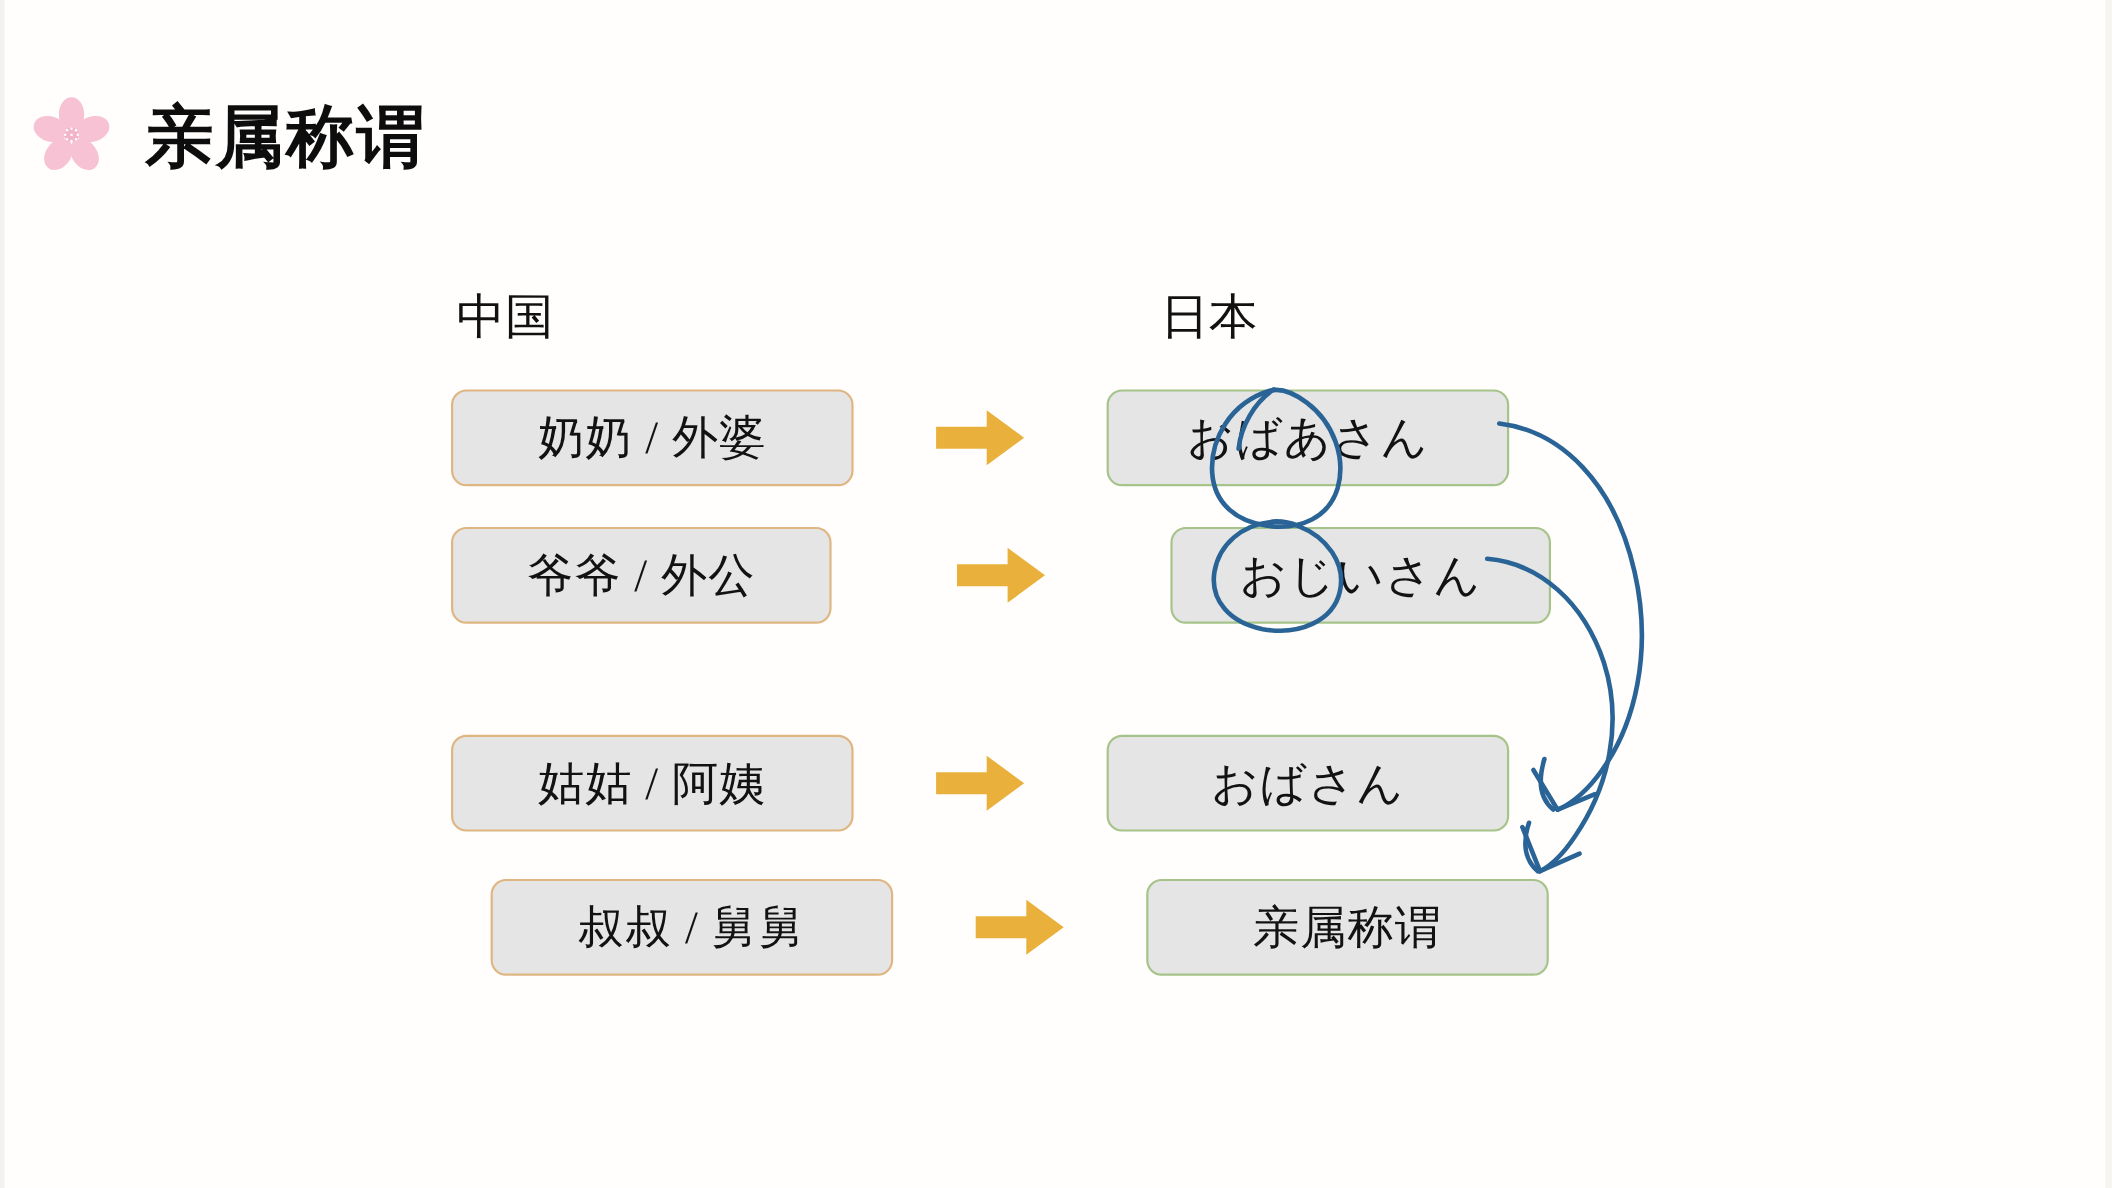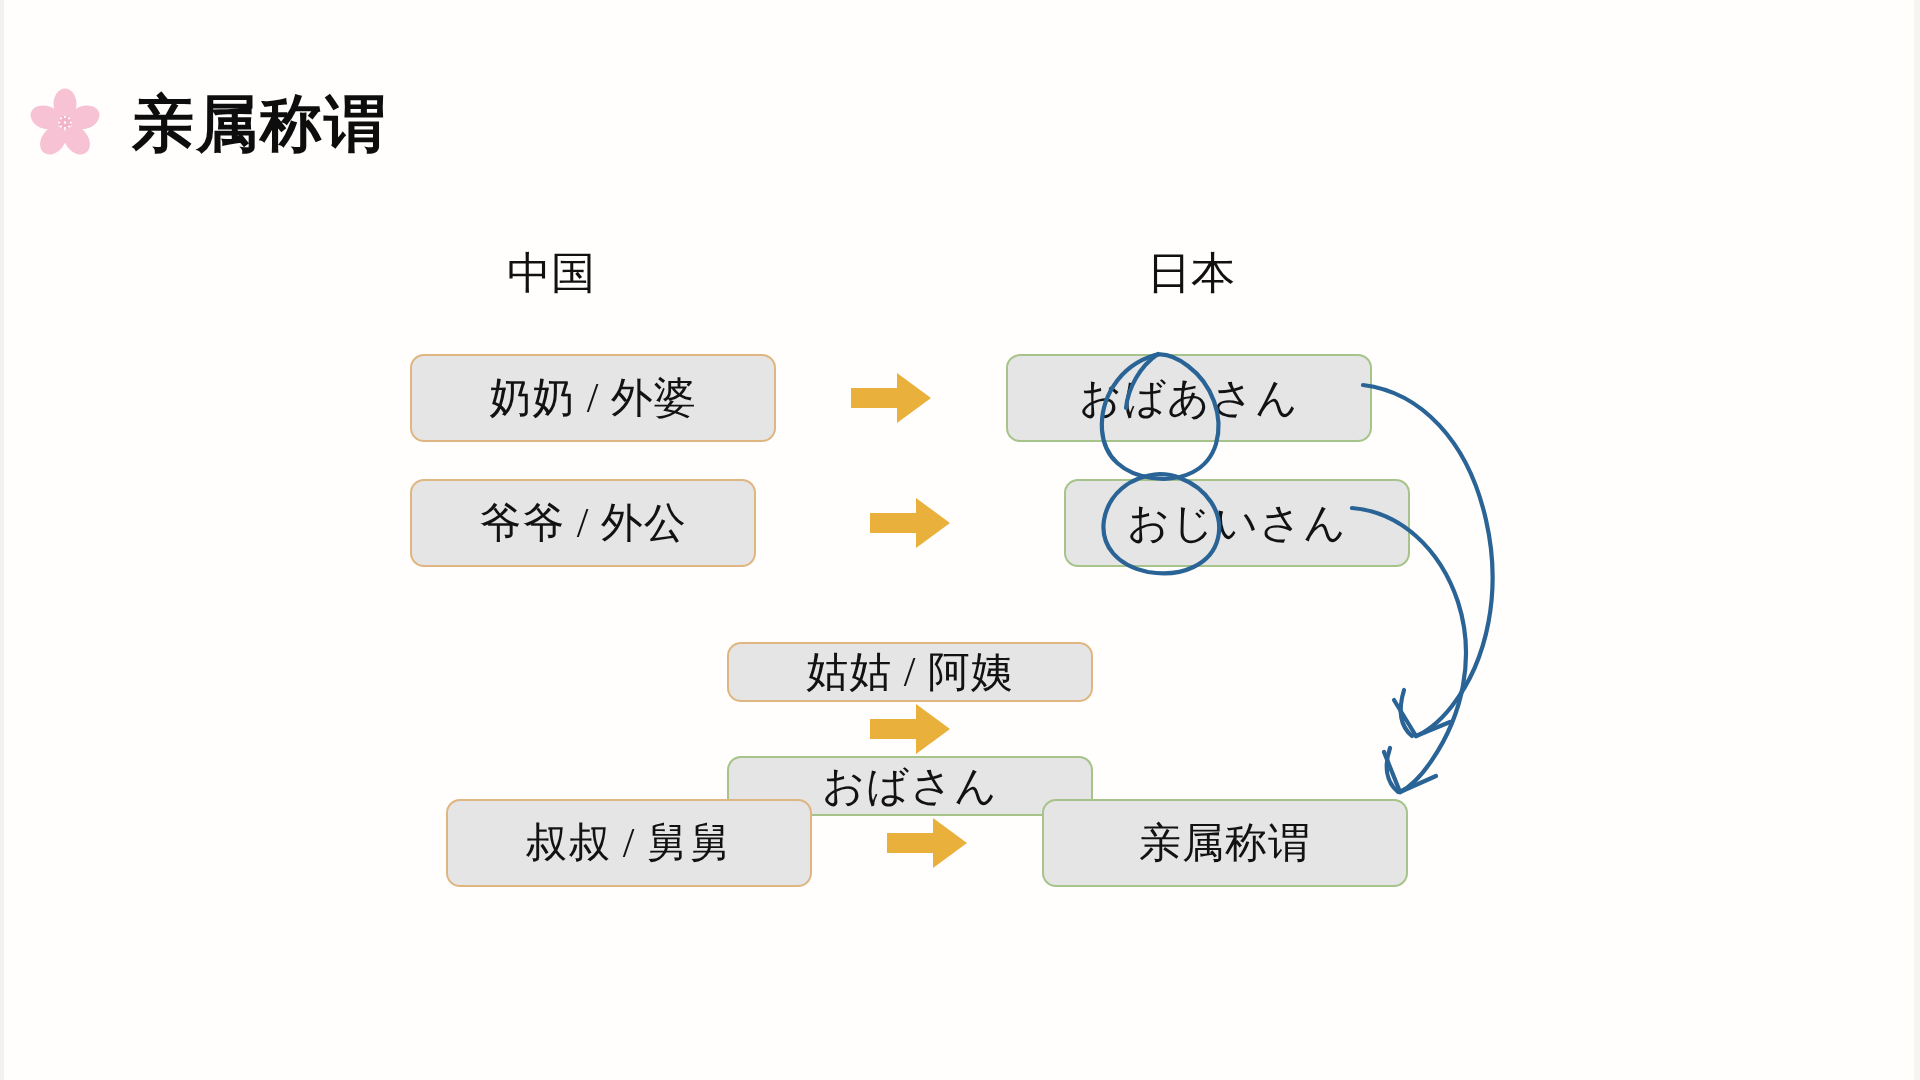--- a/index.html
+++ b/index.html
@@ -59,21 +59,22 @@
     letter-spacing: 2px;
     white-space: nowrap;
   }
 
   
   .col-header {
     position: absolute;
     font-size: 44px;
     color: #111111;
     white-space: nowrap;
-    text-align: right;
+    text-align: left;
+    margin-top: 15px;
   }
   #header-cn { left: 415px; top: 244px; width: 180px; }
   #header-jp { left: 1055px; top: 244px; width: 180px; }
 
   
   #rows {
     position: absolute;
     left: 0;
     top: 0;
     width: 1920px;
@@ -82,21 +83,21 @@
   .row {
     position: absolute;
     left: 410px;
     width: 1000px;
     height: 96px;
     display: flex;
     align-items: center;
   }
   .row.r0 { top: 350px; }
   .row.r1 { top: 475px; gap: 39px; }
-  .row.r2 { top: 642px; flex-direction: column; }
+  .row.r2 { top: 664px; }
   .row.r3 { top: 795px; padding-left: 36px; }
 
   .box {
     width: 366px;
     height: 88px;
     box-sizing: border-box;
     border-radius: 14px;
     display: flex;
     align-items: center;
     justify-content: center;

